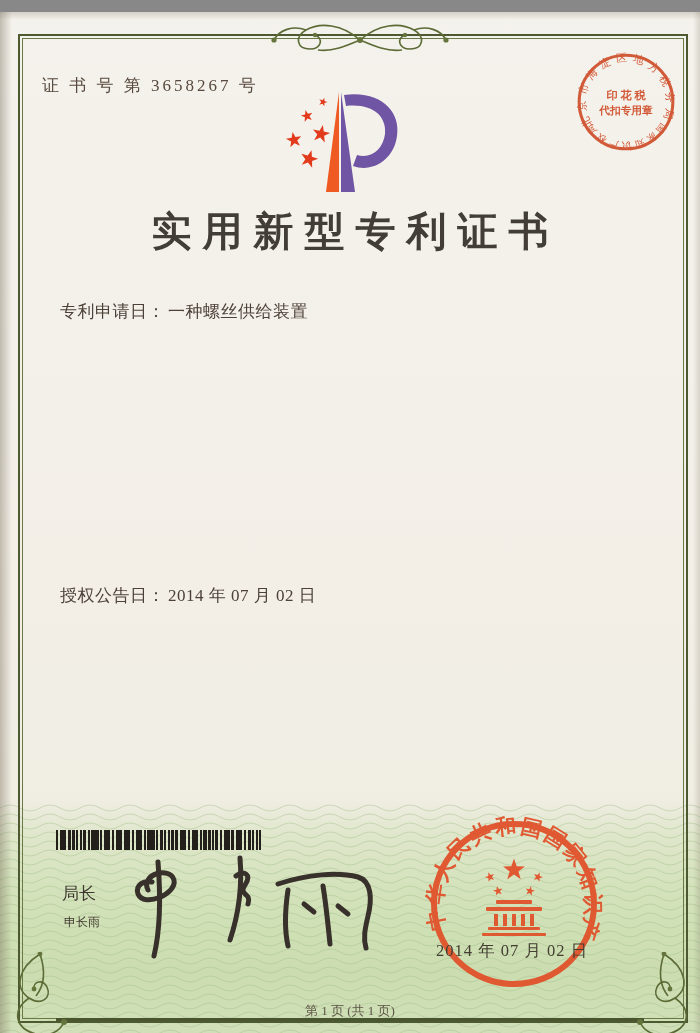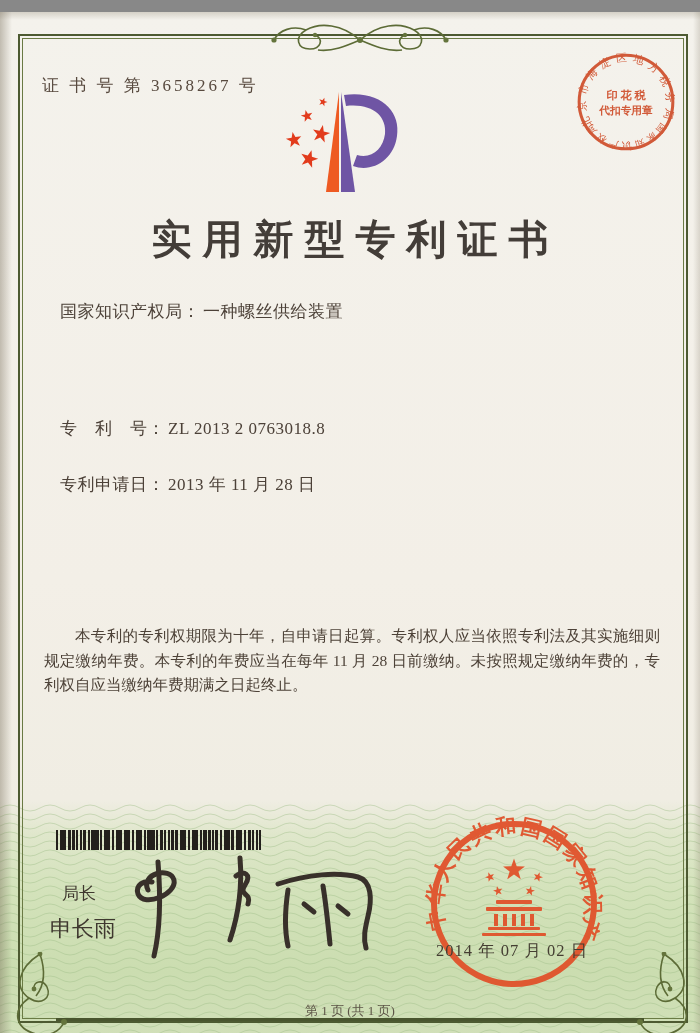--- a/index.html
+++ b/index.html
@@ -26,42 +26,42 @@
     background:linear-gradient(180deg,rgba(210,226,184,0) 0%,rgba(210,226,184,.55) 14%,#d3e2ba 38%,#cbddb0 70%,#d2e0ba 100%);}
   .band svg{position:absolute;left:0;top:0;}
   .band path{fill:none;stroke:#9fbe8a;stroke-width:1;opacity:.45;}
   
   .frame{position:absolute;top:22px;left:18px;right:12px;bottom:22px;
     border:2px solid var(--frame);z-index:1;pointer-events:none;}
   .frame::before{content:"";position:absolute;inset:2px;border:1px solid var(--frame2);}
   .bottom-rule{position:absolute;left:56px;right:56px;bottom:24px;height:3px;background:#49552e;z-index:2;}
   
   .cert-no{position:absolute;left:42px;top:62px;font-size:17px;letter-spacing:3px;color:#57493e;z-index:3;}
-  .title{position:absolute;left:0;right:0;top:200px;text-align:center;font-size:40px;font-weight:700;
+  .title{position:absolute;left:0;right:0;top:192px;text-align:center;font-size:40px;font-weight:700;
     letter-spacing:11px;text-indent:11px;color:#433d38;z-index:3;}
   .logo{position:absolute;left:278px;top:76px;z-index:3;}
   .stamp{position:absolute;left:570px;top:34px;z-index:3;opacity:.92;}
   .stamp text{fill:var(--stampred);font-family:"Liberation Serif","DejaVu Serif",serif;}
   
   .field{position:absolute;left:60px;font-size:17px;color:var(--ink);z-index:3;letter-spacing:.5px;white-space:nowrap;}
   .fvalue{margin-left:3px;text-align:right;}
   .redacted{display:inline-flex;vertical-align:-4px;height:22px;filter:blur(.4px);}
   .redacted span{display:inline-block;width:29px;height:22px;}
   
   .body-text{position:absolute;left:44px;top:612px;width:616px;z-index:3;
     font-size:15.5px;line-height:24.6px;text-align:justify;color:#4d4238;}
   .body-text p{margin:0;text-indent:2em;}
   
   .barcode{position:absolute;left:56px;top:818px;width:205px;height:20px;z-index:3;
     background:
       repeating-linear-gradient(90deg,#23201c 0 2px,transparent 2px 4px),
       repeating-linear-gradient(90deg,transparent 0 5px,#23201c 5px 8px,transparent 8px 11px),
       repeating-linear-gradient(90deg,#23201c 0 1px,transparent 1px 7px);}
   .signer-title{position:absolute;left:62px;top:870px;font-size:17px;color:#3f382f;z-index:3;}
-  .signer-name{position:absolute;left:50px;top:902px;font-size:22px;color:#3f382f;z-index:3;}
+  .signer-name{position:absolute;left:64px;top:902px;font-size:12px;color:#3f382f;z-index:3;}
   .signature{position:absolute;left:118px;top:840px;z-index:3;}
   .signature path{fill:none;stroke:#38302a;stroke-width:5;stroke-linecap:round;stroke-linejoin:round;}
   .seal{position:absolute;left:424px;top:802px;z-index:3;opacity:.93;}
   .seal text{fill:#e14f28;font-family:"Liberation Serif","DejaVu Serif",serif;}
   .seal-date{position:absolute;left:436px;top:928px;width:170px;font-size:16.5px;letter-spacing:1px;
     color:#443e32;z-index:4;white-space:nowrap;}
   .footer{position:absolute;left:0;right:0;top:990px;text-align:center;font-size:13px;color:#5d5547;z-index:3;font-family:Liberation Serif, serif;}
   
   .orn{position:absolute;z-index:2;}
   .orn path{fill:none;stroke:#5c6b36;stroke-width:1.6;}
@@ -166,31 +166,27 @@
     <path id="stampBot" d="M 89.6 75 A 40 40 0 0 1 20.4 75" fill="none"></path>
     <text font-size="10.5"><textPath href="#stampTop" textLength="166">北京市海淀区地方税务局</textPath></text>
     <text font-size="9.5"><textPath href="#stampBot" textLength="82">国家知识产权局</textPath></text>
     <text x="55" y="52" text-anchor="middle" font-size="11" font-weight="bold">印 花 税</text>
     <text x="55" y="67" text-anchor="middle" font-size="10.5" font-weight="bold">代扣专用章</text>
   </svg>
 
   <div class="title">实用新型专利证书</div>
 
   <div class="field" style="top:288px">
-    <span class="flabel">国家知识产权局：</span><span class="fvalue">一种螺丝供给装置</span>
-  </div>
-  <div class="field" style="top:405px">
-    <span class="flabel">专　利　号：</span><span class="fvalue">ZL 2013 2 0763018.8</span>
-  </div>
-  <div class="field" style="top:461px">
-    <span class="flabel">专利申请日：</span><span class="fvalue">2013 年 11 月 28 日</span>
+    <span class="flabel">专利申请日：</span><span class="fvalue">一种螺丝供给装置</span>
+  </div>
+  <div class="field" style="top:572px">
+    <span class="flabel">授权公告日：</span><span class="fvalue">2014 年 07 月 02 日</span>
   </div>
 
   <div class="body-text">
-    <p>本专利的专利权期限为十年，自申请日起算。专利权人应当依照专利法及其实施细则规定缴纳年费。本专利的年费应当在每年 11 月 28 日前缴纳。未按照规定缴纳年费的，专利权自应当缴纳年费期满之日起终止。</p>
   </div>
 
   <div class="barcode"></div>
 
   <div class="signer-title">局长</div>
   <div class="signer-name">申长雨</div>
 
   <svg class="signature" width="280" height="115" viewBox="0 0 280 115">
     <path d="M30 38 C 22 22, 52 14, 56 28 C 59 42, 26 56, 20 42 C 17 33, 26 28, 34 30"></path>
     <path d="M40 10 C 42 35, 44 70, 36 104"></path>

